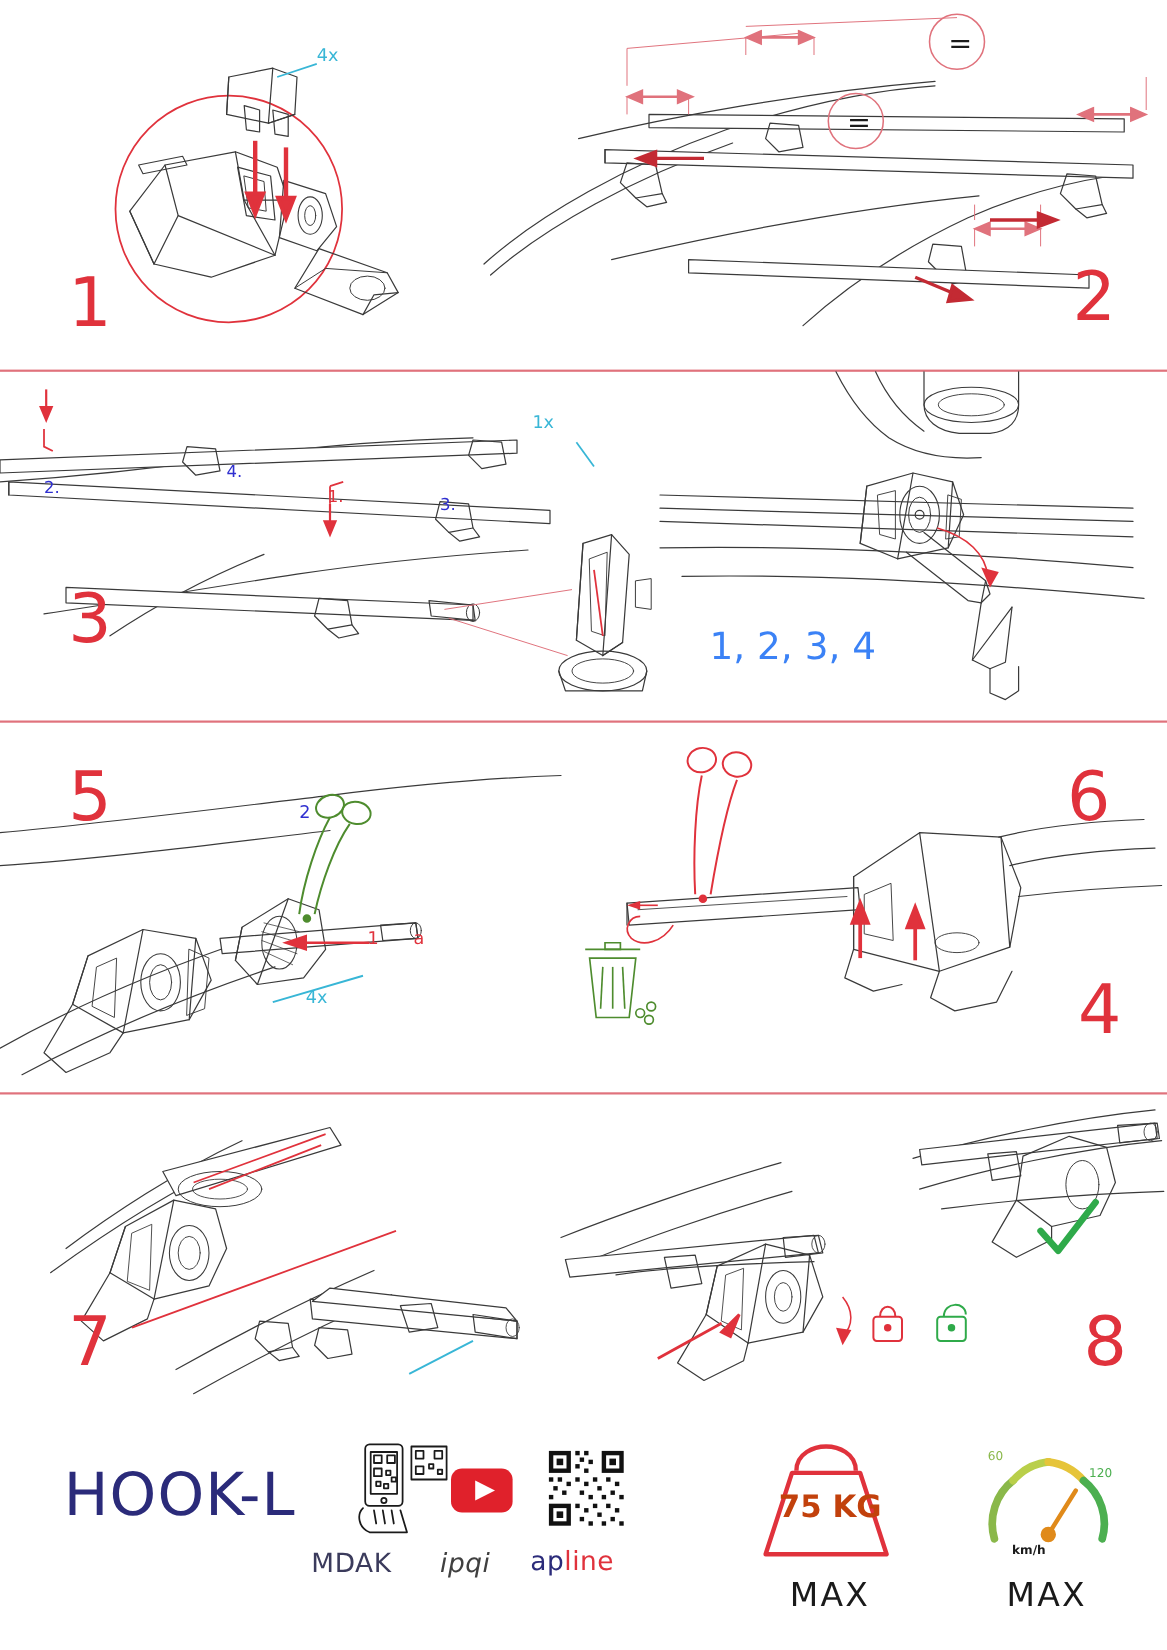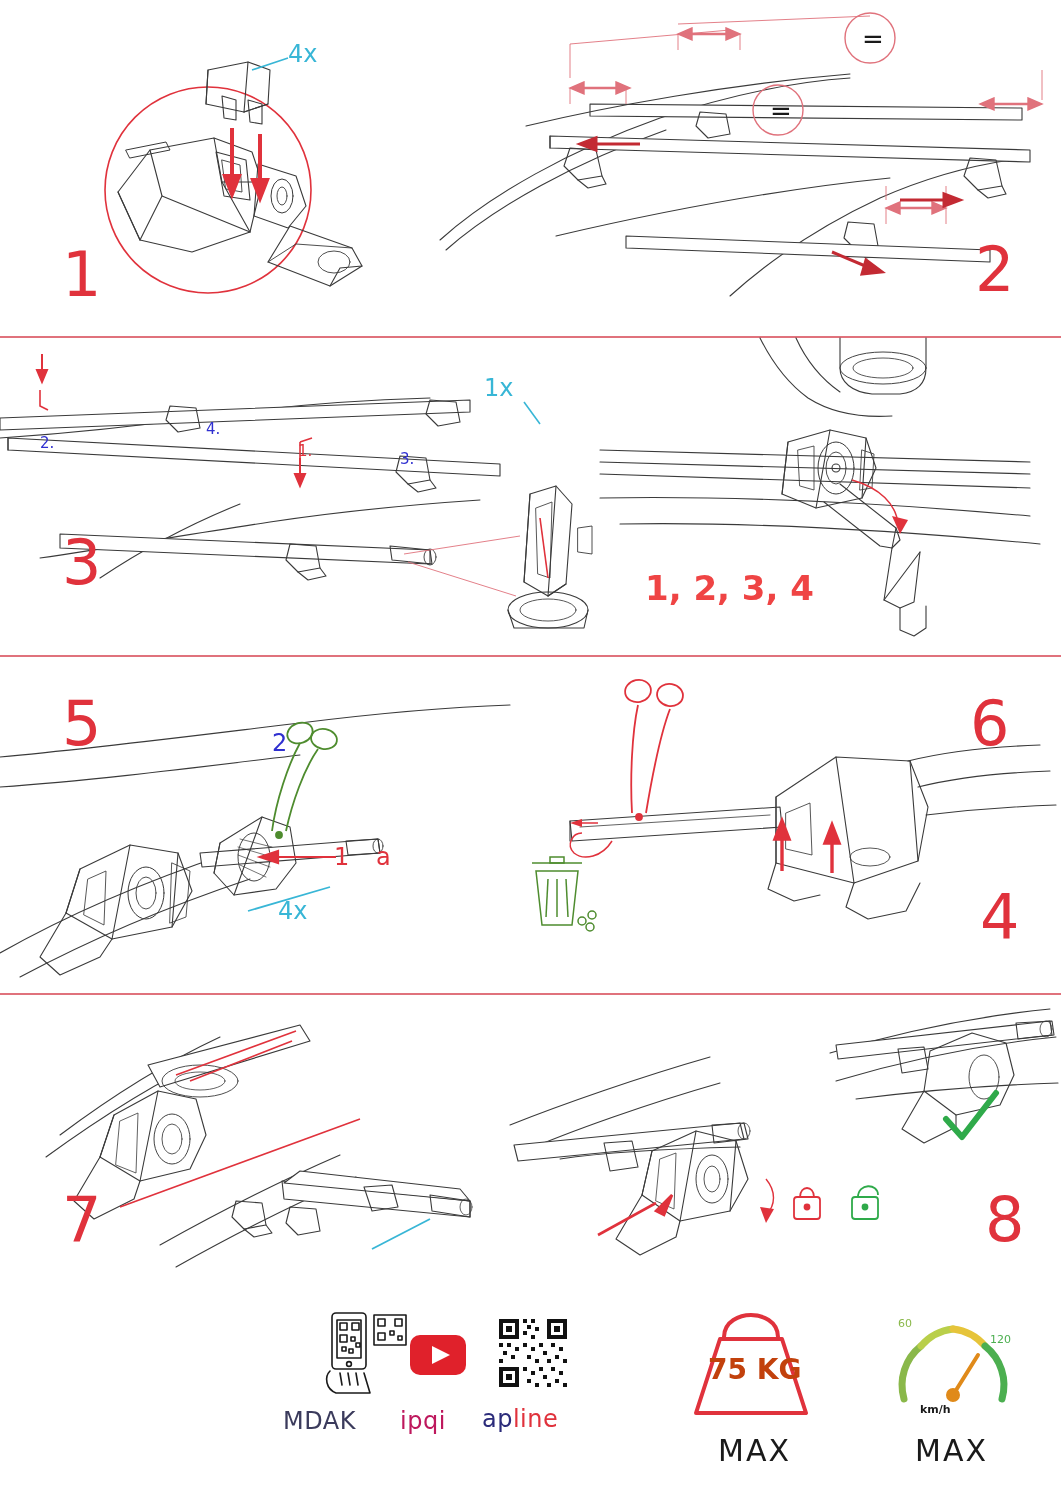--- a/index.html
+++ b/index.html
@@ -32,21 +32,21 @@
     font-weight: 400;
     color: #e0323c;
     font-size: 62px;
     line-height: 0.8;
     letter-spacing: 1px;
   }
 
   .tag {
     position: absolute;
     font-family: "DejaVu Sans", sans-serif;
-    font-size: 24px;
+    font-size: 16px;
   }
   .tag.cyan { color: #38b6d6; }
   .tag.red  { color: #e0323c; }
   .tag.blue { color: #2f2fd0; }
   .tag.small { font-size: 15px; }
 
   svg { display: block; overflow: visible; }
 
   
   .footer { position: absolute; left: 0; top: 1295px; width: 1061px; height: 205px; }
@@ -68,21 +68,21 @@
   }
   .accessory .part { color: #e0323c; }
   .subbrand {
     position: absolute;
     font-family: "DejaVu Sans", sans-serif;
     font-size: 24px;
     color: #4a4a6a;
     letter-spacing: 0.5px;
   }
   .sb-mdak { left: 283px; top: 112px; font-weight: 400; color: #3b3b5c; }
-  .sb-ipqi { left: 400px; top: 112px; color: #be185d; }
+  .sb-ipqi { left: 400px; top: 112px; font-style: italic; color: #404040; }
   .sb-apline { left: 482px; top: 110px; color: #2b2b7a; text-align: center; }
   .sb-apline .line { color: #e0323c; }
 
   .weight-label {
     position: absolute; left: 708px; top: 58px;
     font-family: "DejaVu Sans", sans-serif;
     font-size: 28px; color: #c2410c; font-weight: 700;
   }
   .max1 {
     position: absolute; left: 718px; top: 138px;
@@ -103,21 +103,21 @@
     position: absolute;
     font-family: "DejaVu Sans", sans-serif;
     font-size: 11px; color: #8ab84a;
   }
 
   .seq {
     position: absolute;
     font-family: "DejaVu Sans", sans-serif;
     font-size: 34px;
   }
-  .seq .c1 { color: #ef4444; font-weight: bold; }
+  .seq .c1 { color: #3b82f6; }
 </style>
 </head>
 <body>
 
 <div class="sheet">
 
   <div class="divider d1"></div>
   <div class="divider d2"></div>
   <div class="divider d3"></div>
 
@@ -571,20 +571,21 @@
       </g>
 
       <g stroke="#2faa4a" stroke-width="6" fill="none" stroke-linecap="round" stroke-linejoin="round">
         <path d="M446 124 L462 142 L496 98"></path>
       </g>
     </svg>
     <div class="stepnum" style="left:485px;top:200px;">8</div>
   </div>
 
   <div class="footer">
+    <div class="brand">HOOK-L</div>
     <div class="subbrand sb-mdak">MDAK</div>
     <div class="subbrand sb-ipqi">ipqi</div>
     <div class="subbrand sb-apline">
       <span>ap</span><span class="line">line</span>
     </div>
 
     <svg style="position:absolute;left:320px;top:16px;" width="96" height="86" viewBox="0 0 96 86">
       <g fill="none" stroke="#1a1a1a" stroke-width="1.6" stroke-linejoin="round" stroke-linecap="round">
         <rect x="12" y="2" width="34" height="56" rx="4"></rect>
         <rect x="17" y="9" width="24" height="38"></rect>

